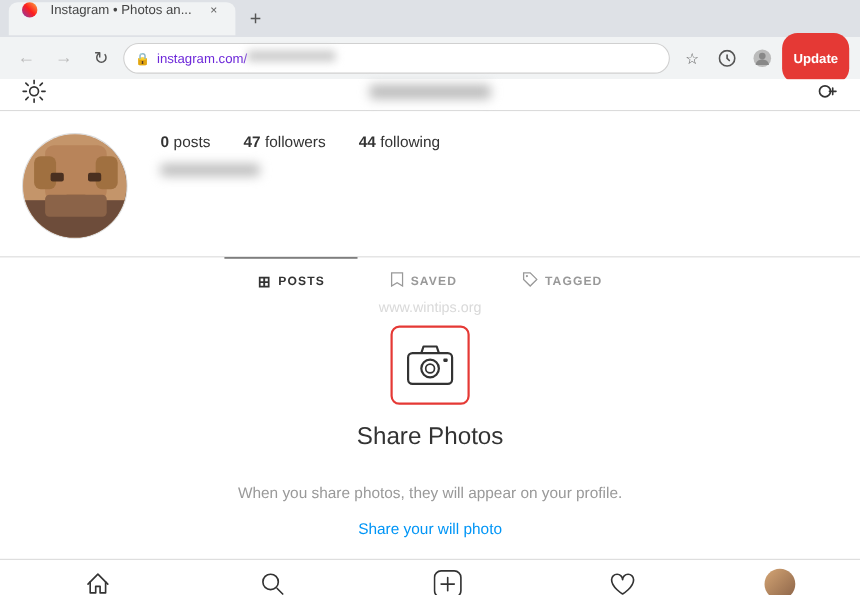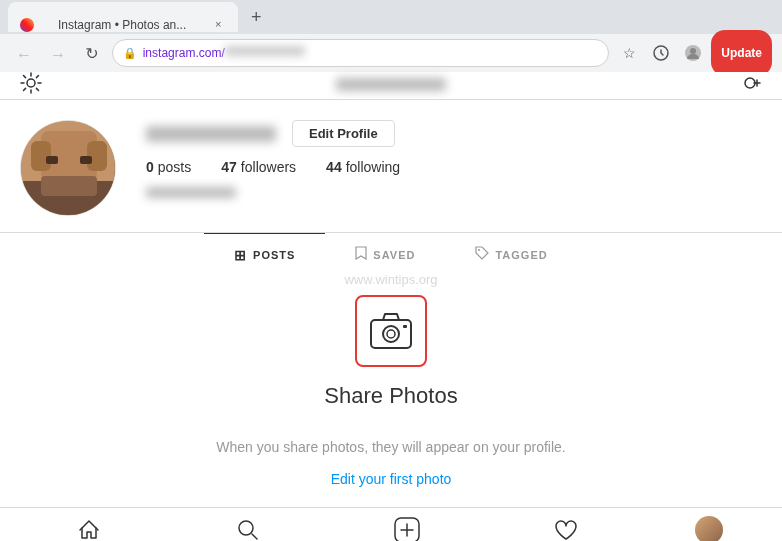--- a/index.html
+++ b/index.html
@@ -1,18 +1,18 @@
 <!DOCTYPE html>
 <html><head>
   <meta charset="utf-8">
   <style>
     * { box-sizing: border-box; margin: 0; padding: 0; }
     body { font-family: -apple-system, BlinkMacSystemFont, 'Segoe UI', Arial, sans-serif; background: #fff; width: 782px; height: 541px; overflow: hidden; }
     .tab-bar { display: flex; align-items: center; height: 34px; padding: 0 8px; background: #dee1e6; }
-    .tab { display: flex; align-items: flex-end; background: #f1f3f4; border-radius: 8px 8px 0 0; height: 30px; padding: 0 12px; min-width: 200px; max-width: 240px; font-size: 12px; color: #3c3c3c; gap: 24px; }
+    .tab { display: flex; align-items: flex-start; background: #f1f3f4; border-radius: 8px 8px 0 0; height: 30px; padding: 0 12px; min-width: 200px; max-width: 240px; font-size: 12px; color: #3c3c3c; gap: 12px; }
     .tab-favicon { width: 14px; height: 14px; background: linear-gradient(45deg, #833ab4, #fd1d1d, #fcb045); border-radius: 50%; flex-shrink: 0; }
     .tab-title { flex: 1; overflow: hidden; text-overflow: ellipsis; white-space: nowrap; font-size: 12px; color: #444; }
     .tab-close { width: 16px; height: 16px; border-radius: 50%; display: flex; align-items: center; justify-content: center; color: #666; font-size: 11px; cursor: pointer; }
     .new-tab-btn { width: 28px; height: 28px; display: flex; align-items: center; justify-content: center; color: #555; font-size: 18px; cursor: pointer; margin-left: 4px; }
 
     .address-bar { display: flex; align-items: center; height: 38px; padding: 0 10px; gap: 6px; background: #f1f3f4; }
     .nav-btn { width: 28px; height: 28px; display: flex; align-items: center; justify-content: center; color: #555; font-size: 16px; cursor: pointer; border-radius: 50%; }
     .nav-btn.disabled { color: #bbb; cursor: default; }
     .url-bar { flex: 1; height: 28px; background: #fff; border: 1px solid #d0d0d0; border-radius: 14px; display: flex; align-items: center; padding: 0 10px; gap: 6px; }
     .url-lock { font-size: 11px; color: #555; }
@@ -157,24 +157,20 @@
           <rect x="35" y="55" width="26" height="10" rx="5" fill="#8b5e3c"></rect>
           <rect x="38" y="58" width="20" height="6" rx="3" fill="#d4a074"></rect>
           <rect x="0" y="60" width="96" height="36" fill="#6d4c3a"></rect>
           <rect x="20" y="55" width="56" height="20" rx="4" fill="#8b6348"></rect>
         </svg>
       </div>
     </div>
 
     <div class="ig-profile-info">
 
-      <div class="ig-profile-top">
-        <div style="display:inline-block;filter:blur(5px);background:#bbb;border-radius:3px;width:130px;height:16px;"></div>
-        <button class="ig-edit-profile-btn">Edit Profile</button>
-      </div>
 
       <div class="ig-stats">
         <div class="ig-stat">
           <span class="ig-stat-num">0</span>
           <span class="ig-stat-label">posts</span>
         </div>
         <div class="ig-stat">
           <span class="ig-stat-num">47</span>
           <span class="ig-stat-label">followers</span>
         </div>
@@ -218,21 +214,21 @@
       <svg class="ig-camera-svg" width="44" height="38" viewBox="0 0 44 38" fill="none">
         <rect x="2" y="8" width="40" height="28" rx="4" stroke="#333" stroke-width="2"></rect>
         <circle cx="22" cy="22" r="8" stroke="#333" stroke-width="2"></circle>
         <circle cx="22" cy="22" r="4" stroke="#333" stroke-width="1.5"></circle>
         <path d="M14 8l2-6h12l2 6" stroke="#333" stroke-width="2" stroke-linejoin="round"></path>
         <rect x="34" y="13" width="4" height="3" rx="1" fill="#333"></rect>
       </svg>
     </div>
     <h2 class="ig-share-title">Share Photos</h2>
     <p class="ig-share-desc">When you share photos, they will appear on your profile.</p>
-    <a class="ig-share-link" href="#">Edit your first photo</a>
+    <a class="ig-share-link" href="#">Share your will photo</a>
   </div>
 
   <div class="ig-bottom-nav">
     <div class="ig-nav-btn">
       <svg width="24" height="24" viewBox="0 0 24 24" fill="none">
         <path d="M3 12L12 3l9 9" stroke="#333" stroke-width="1.5" stroke-linecap="round" stroke-linejoin="round"></path>
         <path d="M5 10v10h5v-6h4v6h5V10" stroke="#333" stroke-width="1.5" stroke-linecap="round" stroke-linejoin="round"></path>
       </svg>
     </div>
     <div class="ig-nav-btn">

